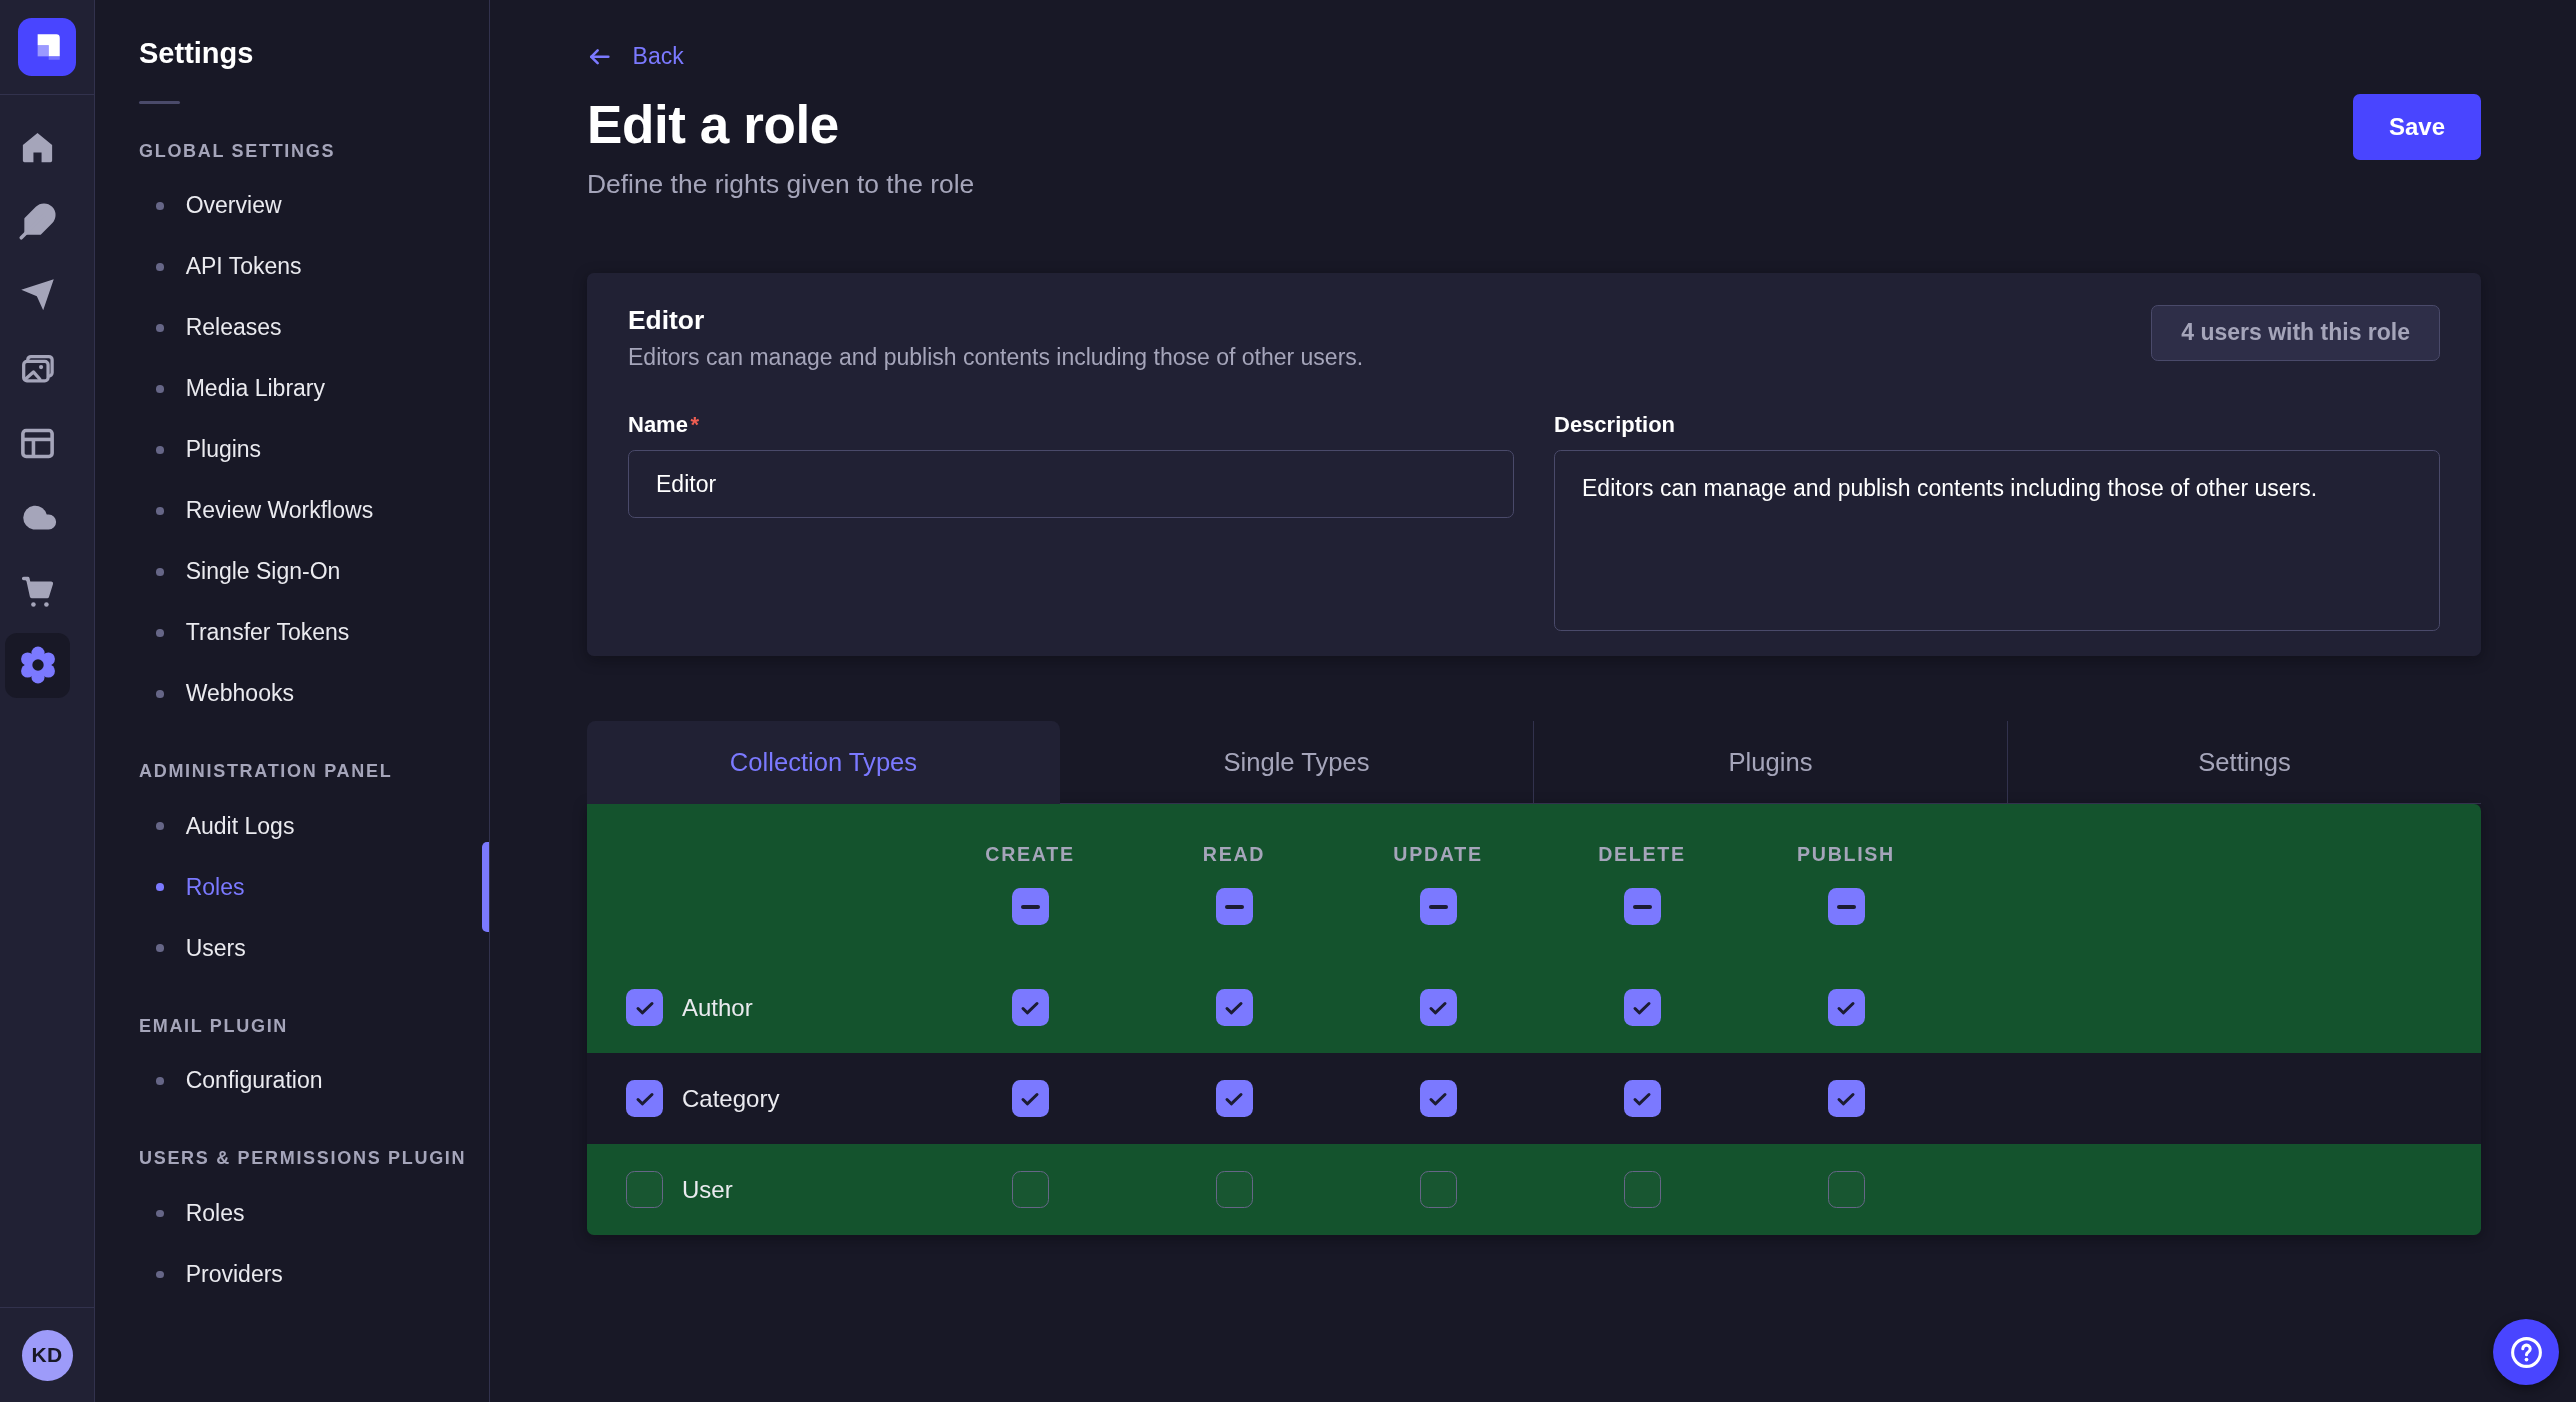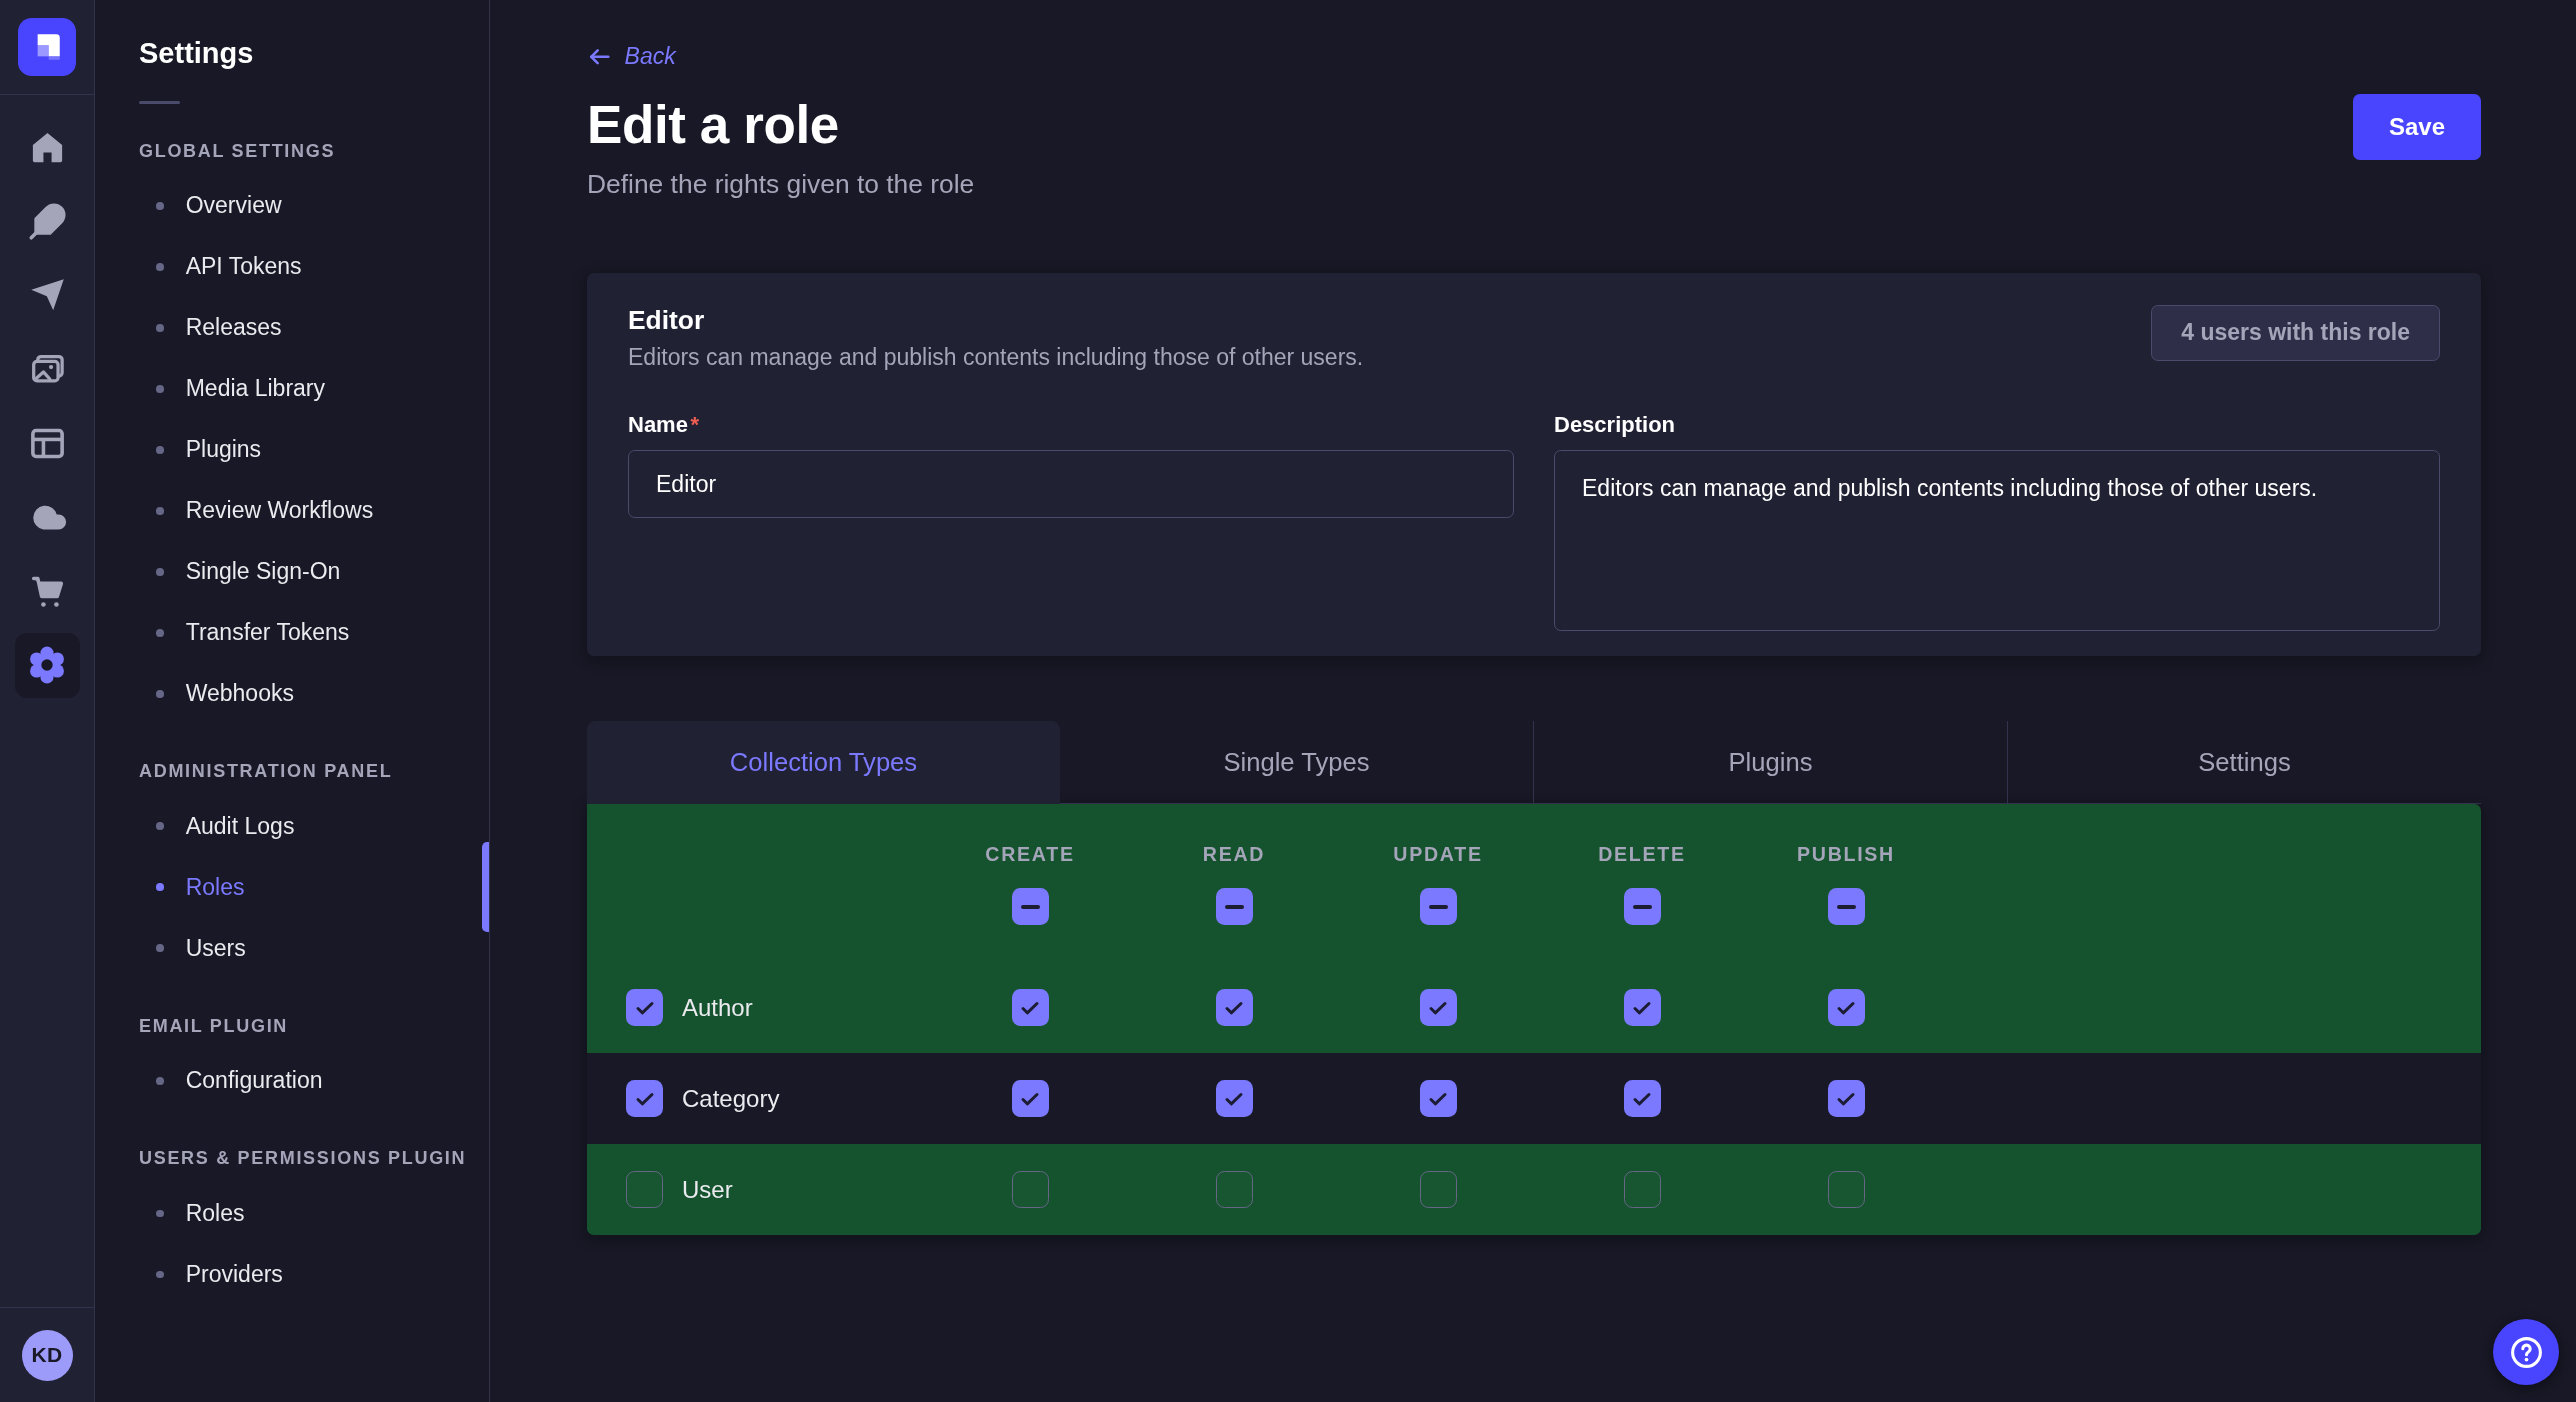--- a/index.html
+++ b/index.html
@@ -10,21 +10,21 @@
     color: #ffffff;
     overflow: hidden;
     display: flex;
   }
 
   
   .rail {
     width: 95px; height: 1402px; flex: 0 0 95px;
     background: #212134;
     border-right: 1.7px solid #32324d;
-    display: flex; flex-direction: column; align-items: center;
+    display: flex; flex-direction: column; align-items: flex-start;
     position: relative;
   }
   .rail-top {
     width: 100%; height: 95px;
     border-bottom: 1.7px solid #32324d;
     display: flex; align-items: center; justify-content: center;
   }
   .logo-btn {
     width: 58px; height: 58px; border-radius: 13.6px;
     background: #4945ff;
@@ -85,21 +85,21 @@
   .nav-item.active .nav-item-label { color: #7b79ff; }
   .active-bar {
     position: absolute; right: 0; top: 50%; transform: translateY(-50%);
     width: 6.8px; height: 90px; background: #7b79ff;
     border-radius: 5.1px 0 0 5.1px;
   }
 
   
   .main { flex: 1 1 auto; position: relative; padding: 0 95px 0 97px; overflow: hidden; }
 
-  .back-row { margin-top: 43px; display: inline-flex; align-items: center; gap: 12px; cursor: pointer; font-style: italic; }
+  .back-row { margin-top: 43px; display: inline-flex; align-items: center; gap: 20px; cursor: pointer; }
   .back-row svg { display: block; }
   .back-label { font-size: 23px; color: #7b79ff; }
 
   .page-title { margin-top: 22px; font-size: 53px; font-weight: 700; color: #ffffff; letter-spacing: -0.4px; }
   .page-subtitle { margin-top: 13.6px; font-size: 26.4px; color: #a5a5ba; }
 
   .save-btn {
     position: absolute; top: 94px; right: 95px;
     height: 66px; padding: 0 36px;
     background: #4945ff; color: #ffffff;

